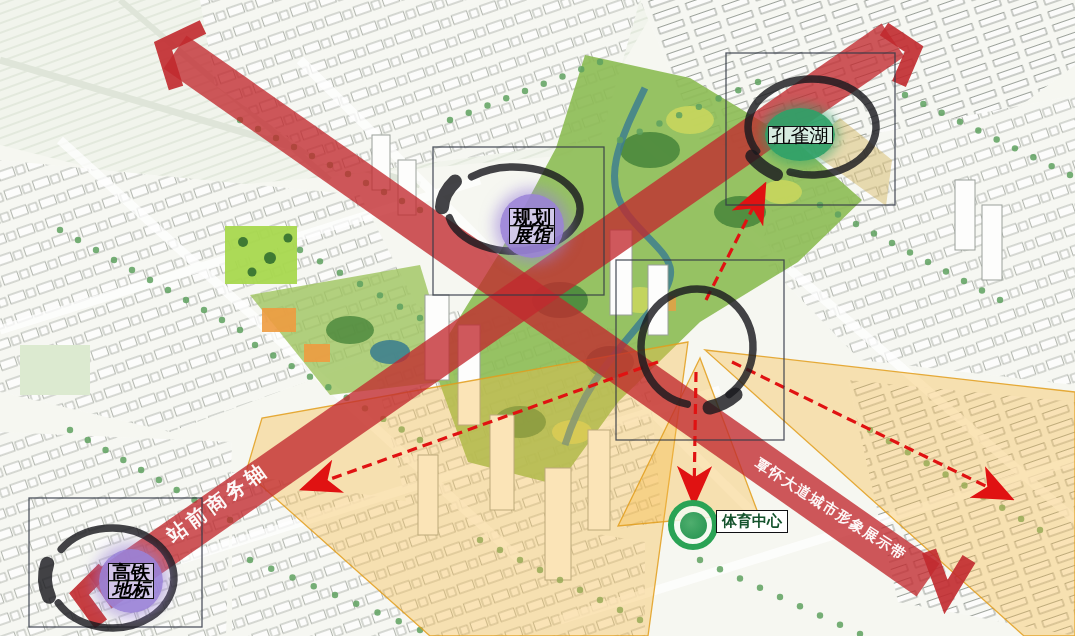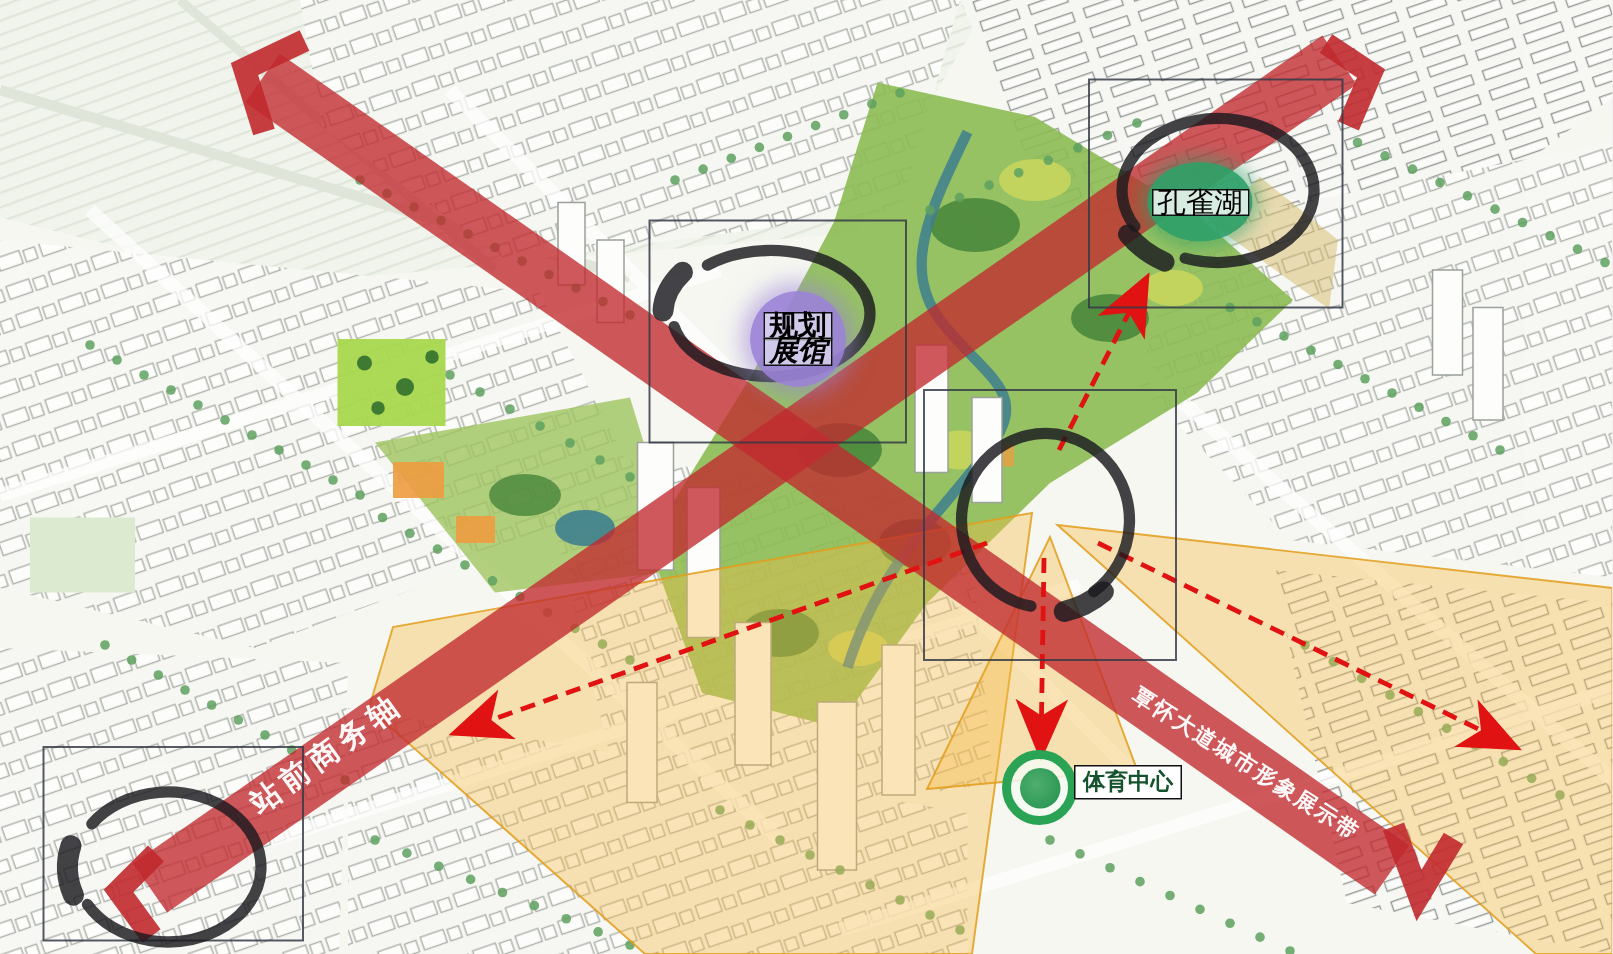--- a/index.html
+++ b/index.html
@@ -305,19 +305,23 @@
   <div class="badge badge-green" style="left:765px;top:108px;width:70px;height:53px;">
     <span class="tag-single">孔雀湖</span>
   </div>
 
   <div class="badge badge-purple" style="left:500px;top:194px;width:64px;height:64px;">
     <span class="tagline">规划</span>
     <span class="tagline">展馆</span>
   </div>
 
 
+  <div class="badge badge-purple" style="left:99px;top:549px;width:64px;height:64px;">
+    <span class="tagline">高铁</span>
+    <span class="tagline">地标</span>
+  </div>
 
   <div class="ring" style="left:668px;top:500px;">
     <div class="disc"></div>
   </div>
   <div class="maplabel" style="left:716px;top:510px;">体育中心</div>
 
 </div>
 
 </body></html>

